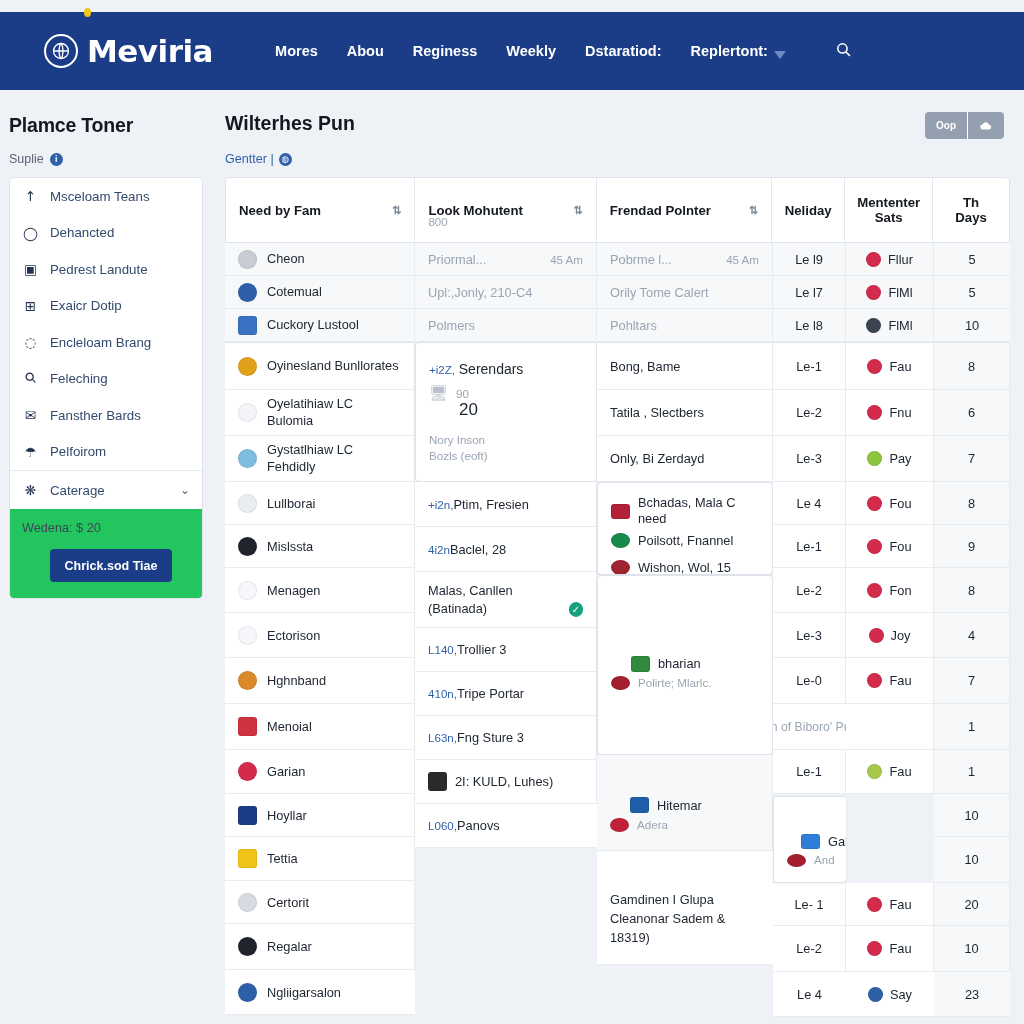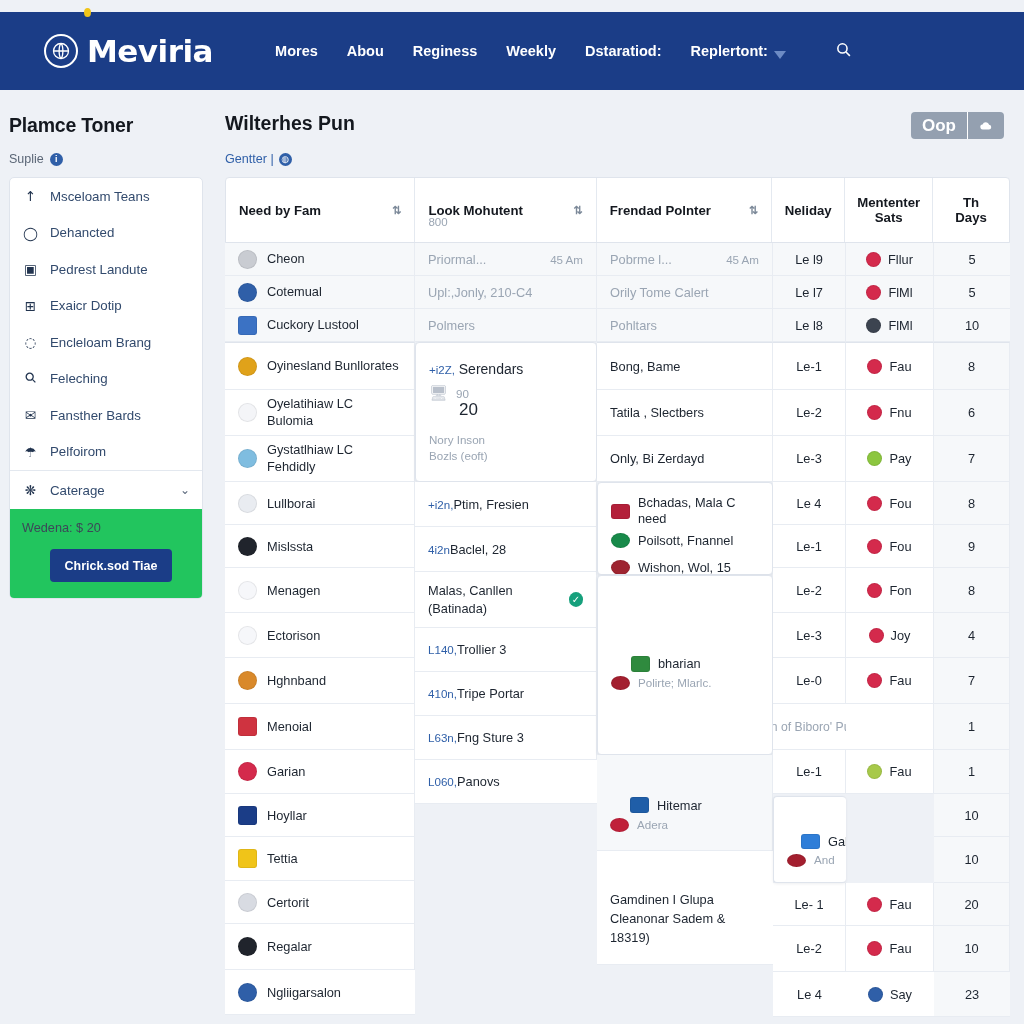--- a/index.html
+++ b/index.html
@@ -94,21 +94,21 @@
   
   .main { position: absolute; left: 212px; top: 100px; width: 812px; }
   .main-head { display: flex; align-items: flex-start; padding: 12px 20px 0 13px; }
   .main-title { font-size: 19.5px; font-weight: bold; color: #14181f; }
   .seg {
     margin-left: auto; display: flex; background: #94a0b0;
     border-radius: 4px; overflow: hidden; height: 27px;
   }
   .seg-btn {
     display: flex; align-items: center; justify-content: center;
-    color: #ffffff; font-size: 17px; font-weight: bold; cursor: pointer;
+    color: #ffffff; font-size: 10px; font-weight: bold; cursor: pointer;
     padding: 0 11px;
   }
   .seg-btn + .seg-btn { border-left: 1px solid #ffffff; font-size: 13px; }
   .main-link {
     padding: 13px 0 0 13px; font-size: 12.6px; color: #2f5fa8;
     display: flex; align-items: center; gap: 5px; cursor: pointer;
   }
   .link-badge {
     width: 13px; height: 13px; border-radius: 50%; background: #2f5fa8;
     color: #fff; font-size: 9px; display: flex; align-items: center;
@@ -515,36 +515,40 @@
           </div>
           <div class="td c2" style="height:45px">
             <span class="blue small">+i2n,</span>
               <span> Ptim, Fresien</span>
           </div>
           <div class="td c2" style="height:45px">
             <span class="blue small">4i2n</span>
               <span> Baclel, 28</span>
           </div>
           <div class="td c2 wrapcell" style="height:56px">
-            <div style="display:flex;align-items:center;width:100%">
+            <div style="display:flex;align-items:flex-end;width:100%">
               <span style="line-height:1.35">Malas, Canllen (Batinada)</span>
               <span class="tick">✓</span>
             </div>
           </div>
           <div class="td c2" style="height:44px">
             <span class="blue small">L140,</span>
               <span> Trollier 3</span>
           </div>
           <div class="td c2" style="height:44px">
             <span class="blue small">410n,</span>
               <span> Tripe Portar</span>
           </div>
           <div class="td c2" style="height:44px">
             <span class="blue small">L63n,</span>
               <span> Fng Sture 3</span>
+          </div>
+          <div class="td c2" style="height:44px">
+            <span class="flag sq" style="background:#2b2b2b;margin-right:8px"></span>
+            <span>2I: KULD, Luhes)</span>
           </div>
           <div class="td c2" style="height:44px">
             <span class="blue small">L060,</span>
               <span> Panovs</span>
           </div>
         </div>
 
         <div style="width:176px">
           <div class="td c3 grp-top" style="height:48px">
               <span>Bong, Bame</span>

